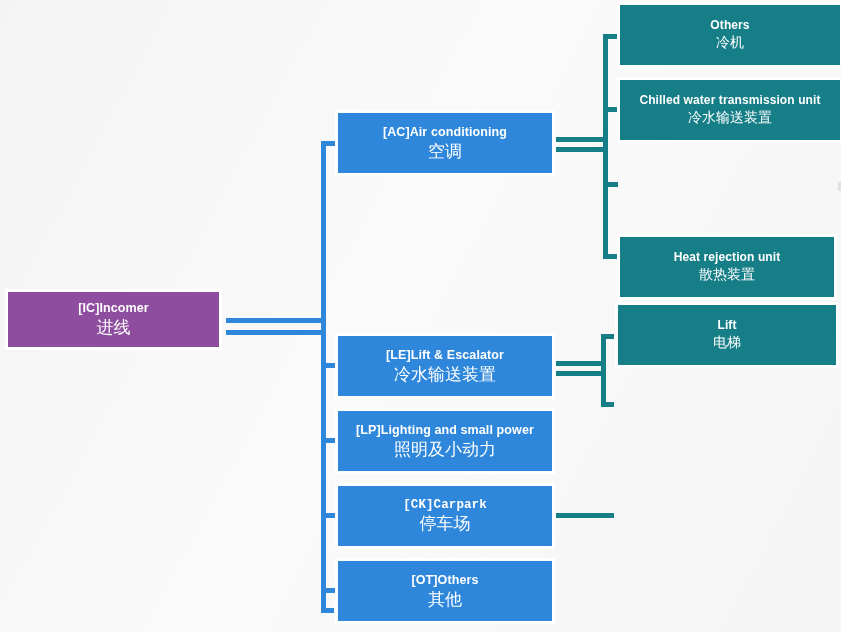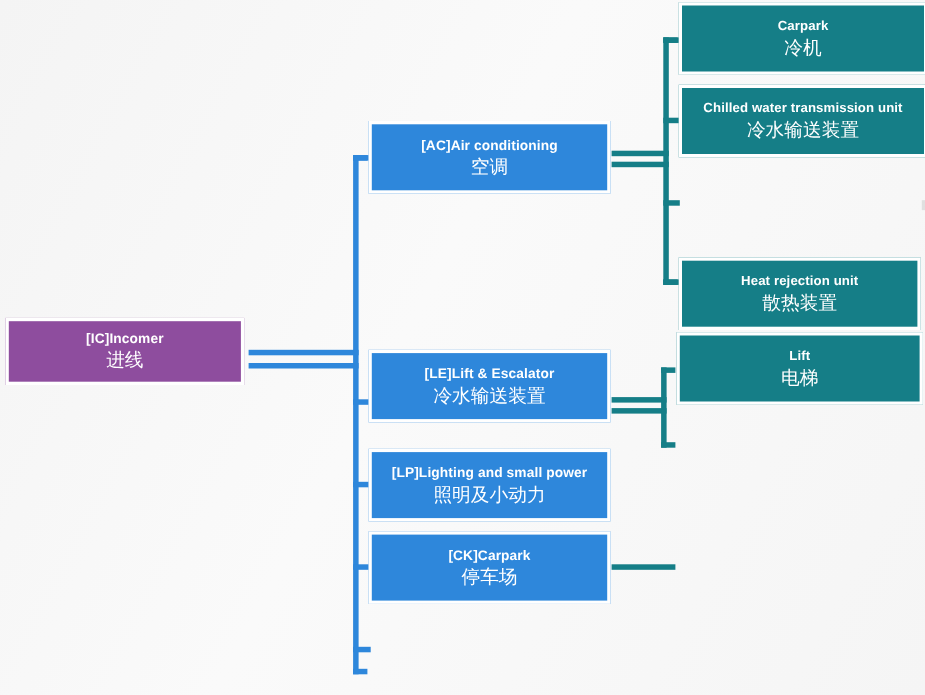--- a/index.html
+++ b/index.html
@@ -44,21 +44,21 @@
     font-size: 17px;
     font-weight: 400;
     margin-top: 3px;
     white-space: nowrap;
   }
   .node.lvl1 { background: #8e4d9e; }
   .node.lvl2 { background: #2e87db; }
   .node.lvl3 { background: #157e87; }
 
   .node.lvl3 .en { font-size: 12px; }
-  .node.lvl3 .zh { font-size: 17px; text-align: center; }
+  .node.lvl3 .zh { font-size: 14px; text-align: center; }
 
   
   .conn {
     position: absolute;
   }
   .conn.blue  { background: #2e87db; }
   .conn.teal  { background: #157e87; }
 
   
   .edge-mark {
@@ -107,38 +107,42 @@
   <div class="node lvl2" style="left:335px; top:110px; width:220px; height:66px;">
     <div class="en">[AC]Air conditioning</div>
     <div class="zh">空调</div>
   </div>
 
   <div class="node lvl1" style="left:5px; top:289px; width:217px; height:61px;">
     <div class="en">[IC]Incomer</div>
     <div class="zh">进线</div>
   </div>
 
-  <div class="node lvl2" style="left:335px; top:318px; width:220px; height:66px;">
+  <div class="node lvl2" style="left:335px; top:333px; width:220px; height:66px;">
     <div class="en">[LE]Lift &amp; Escalator</div>
     <div class="zh">冷水输送装置</div>
   </div>
 
   <div class="node lvl2" style="left:335px; top:408px; width:220px; height:66px;">
     <div class="en">[LP]Lighting and small power</div>
     <div class="zh">照明及小动力</div>
   </div>
 
-  <div class="node lvl2" style="left:335px; top:483px; width:220px; height:66px;">
+  <div class="node lvl2" style="left:335px; top:483px; width:220px; height:66px;font-family:Liberation Mono, monospace;">
     <div class="en">[CK]Carpark</div>
     <div class="zh">停车场</div>
   </div>
 
+  <div class="node lvl2" style="left:335px; top:558px; width:220px; height:66px;">
+    <div class="en">[OT]Others</div>
+    <div class="zh">其他</div>
+  </div>
 
   <div class="node lvl3" style="left:617px; top:2px; width:226px; height:66px;">
-    <div class="en">Carpark</div>
+    <div class="en">Others</div>
     <div class="zh">冷机</div>
   </div>
 
   <div class="node lvl3" style="left:617px; top:77px; width:226px; height:66px;">
     <div class="en">Chilled water transmission unit</div>
     <div class="zh">冷水输送装置</div>
   </div>
 
 
   <div class="node lvl3" style="left:617px; top:234px; width:220px; height:66px;">

